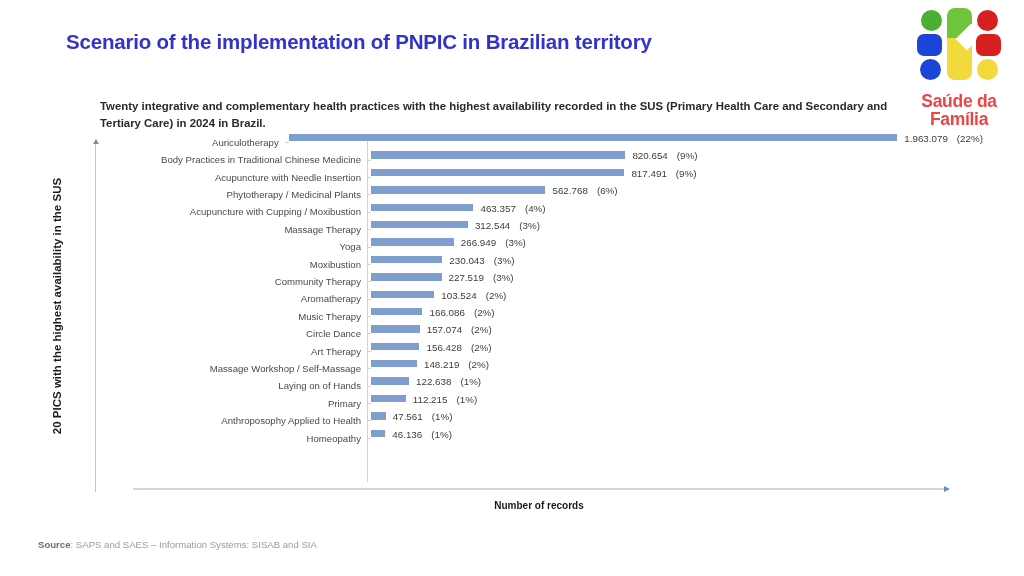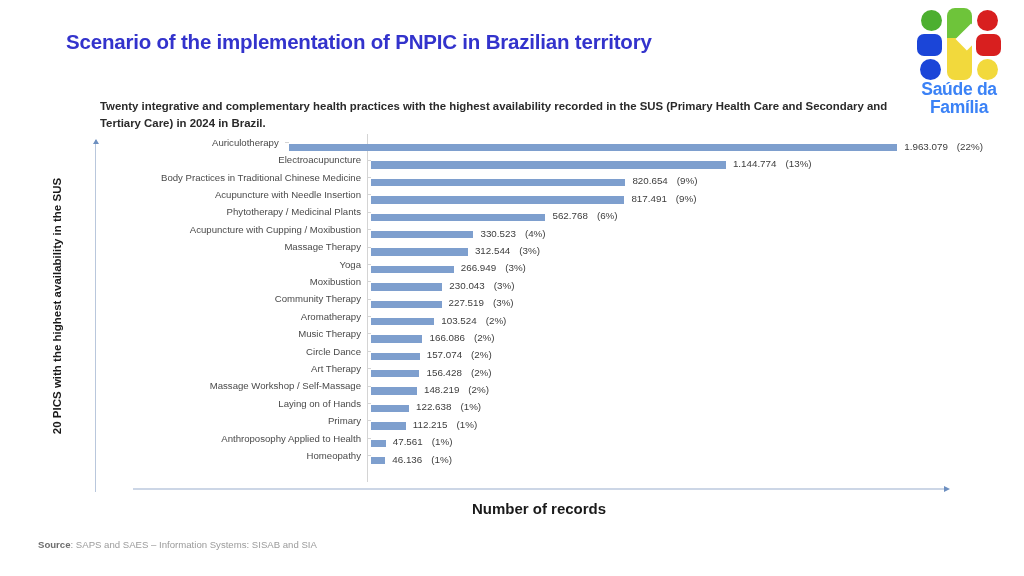--- a/index.html
+++ b/index.html
@@ -22,22 +22,22 @@
   }
 
   
   .logo{position:absolute;left:900px;top:8px;width:118px;height:122px;}
   .logo-mark{position:relative;width:88px;height:72px;margin:0 auto;}
   .lg{position:absolute;}
   .circ{border-radius:50%;}
   .sq{border-radius:7px;}
   .logo-text{
     text-align:center;
-    font-size:17.5px;font-weight:bold;color:#3b82f6;
-    line-height:1.05;margin-top:0;
+    font-size:17.5px;font-weight:bold;color:#ef4444;
+    line-height:1.05;margin-top:12px;
     letter-spacing:-0.3px;
   }
 
   
   .chart-title{
     position:absolute;left:100px;top:98px;width:790px;
     text-align:left;
     font-size:11.4px;font-weight:bold;color:#2a2a2a;
     line-height:1.45;
   }
@@ -71,21 +71,21 @@
   }
   .x-axis:after{
     content:"";position:absolute;right:-5px;top:-2.5px;
     width:0;height:0;
     border-top:3.5px solid transparent;border-bottom:3.5px solid transparent;
     border-left:6px solid #6d8fc0;
   }
   .x-axis-title{
     position:absolute;left:133px;top:500px;width:812px;
     text-align:center;
-    font-size:15px;font-weight:bold;color:#1a1a1a;
+    font-size:10px;font-weight:bold;color:#1a1a1a;
   }
 
   
   .plot{
     position:absolute;left:123px;top:134px;
     width:860px;height:348px;
   }
   .cat-axis-line{
     position:absolute;left:244px;top:0px;
     width:1px;height:348px;background:#d4d4d4;
@@ -100,21 +100,21 @@
     padding-right:6px;
     font-size:9.6px;color:#4a4a4a;
     white-space:nowrap;
     line-height:1;
   }
   .tick{
     width:4px;height:1px;background:#d4d4d4;flex:0 0 auto;
   }
   .bar-wrap{
     position:relative;flex:1 1 auto;height:100%;
-    display:flex;align-items:flex-end;
+    display:flex;align-items:flex-start;
   }
   .bar{
     height:7.4px;background:#7e9fce;flex:0 0 auto;
   }
   .val{
     font-size:9.8px;color:#3d3d3d;
     margin-left:7px;white-space:nowrap;line-height:1;
   }
   .pct{margin-left:9px;}
 
@@ -159,28 +159,20 @@
     <div class="cat-axis-line"></div>
   <div class="row">
         <div class="cat-label">Auriculotherapy</div>
         <div class="tick"></div>
         <div class="bar-wrap">
           <div class="bar" style="width: 608.554px; background: rgb(126, 159, 206);"></div>
           <div class="val"><span>1.963.079</span><span class="pct">(22%)</span></div>
         </div>
       </div>
       <div class="row">
-        <div class="cat-label">Electroacupuncture</div>
-        <div class="tick"></div>
-        <div class="bar-wrap">
-          <div class="bar" style="width: 354.88px; background: rgb(126, 159, 206);"></div>
-          <div class="val"><span>1.144.774</span><span class="pct">(13%)</span></div>
-        </div>
-      </div>
-      <div class="row">
         <div class="cat-label">Body Practices in Traditional Chinese Medicine</div>
         <div class="tick"></div>
         <div class="bar-wrap">
           <div class="bar" style="width: 254.403px; background: rgb(126, 159, 206);"></div>
           <div class="val"><span>820.654</span><span class="pct">(9%)</span></div>
         </div>
       </div>
       <div class="row">
         <div class="cat-label">Acupuncture with Needle Insertion</div>
         <div class="tick"></div>
@@ -195,21 +187,21 @@
         <div class="bar-wrap">
           <div class="bar" style="width: 174.458px; background: rgb(126, 159, 206);"></div>
           <div class="val"><span>562.768</span><span class="pct">(6%)</span></div>
         </div>
       </div>
       <div class="row">
         <div class="cat-label">Acupuncture with Cupping / Moxibustion</div>
         <div class="tick"></div>
         <div class="bar-wrap">
           <div class="bar" style="width: 102.462px; background: rgb(126, 159, 206);"></div>
-          <div class="val"><span>330.523</span><span class="pct">(4%)</span></div>
+          <div class="val"><span>463.357</span><span class="pct">(4%)</span></div>
         </div>
       </div>
       <div class="row">
         <div class="cat-label">Massage Therapy</div>
         <div class="tick"></div>
         <div class="bar-wrap">
           <div class="bar" style="width: 96.8886px; background: rgb(126, 159, 206);"></div>
           <div class="val"><span>312.544</span><span class="pct">(3%)</span></div>
         </div>
       </div>

